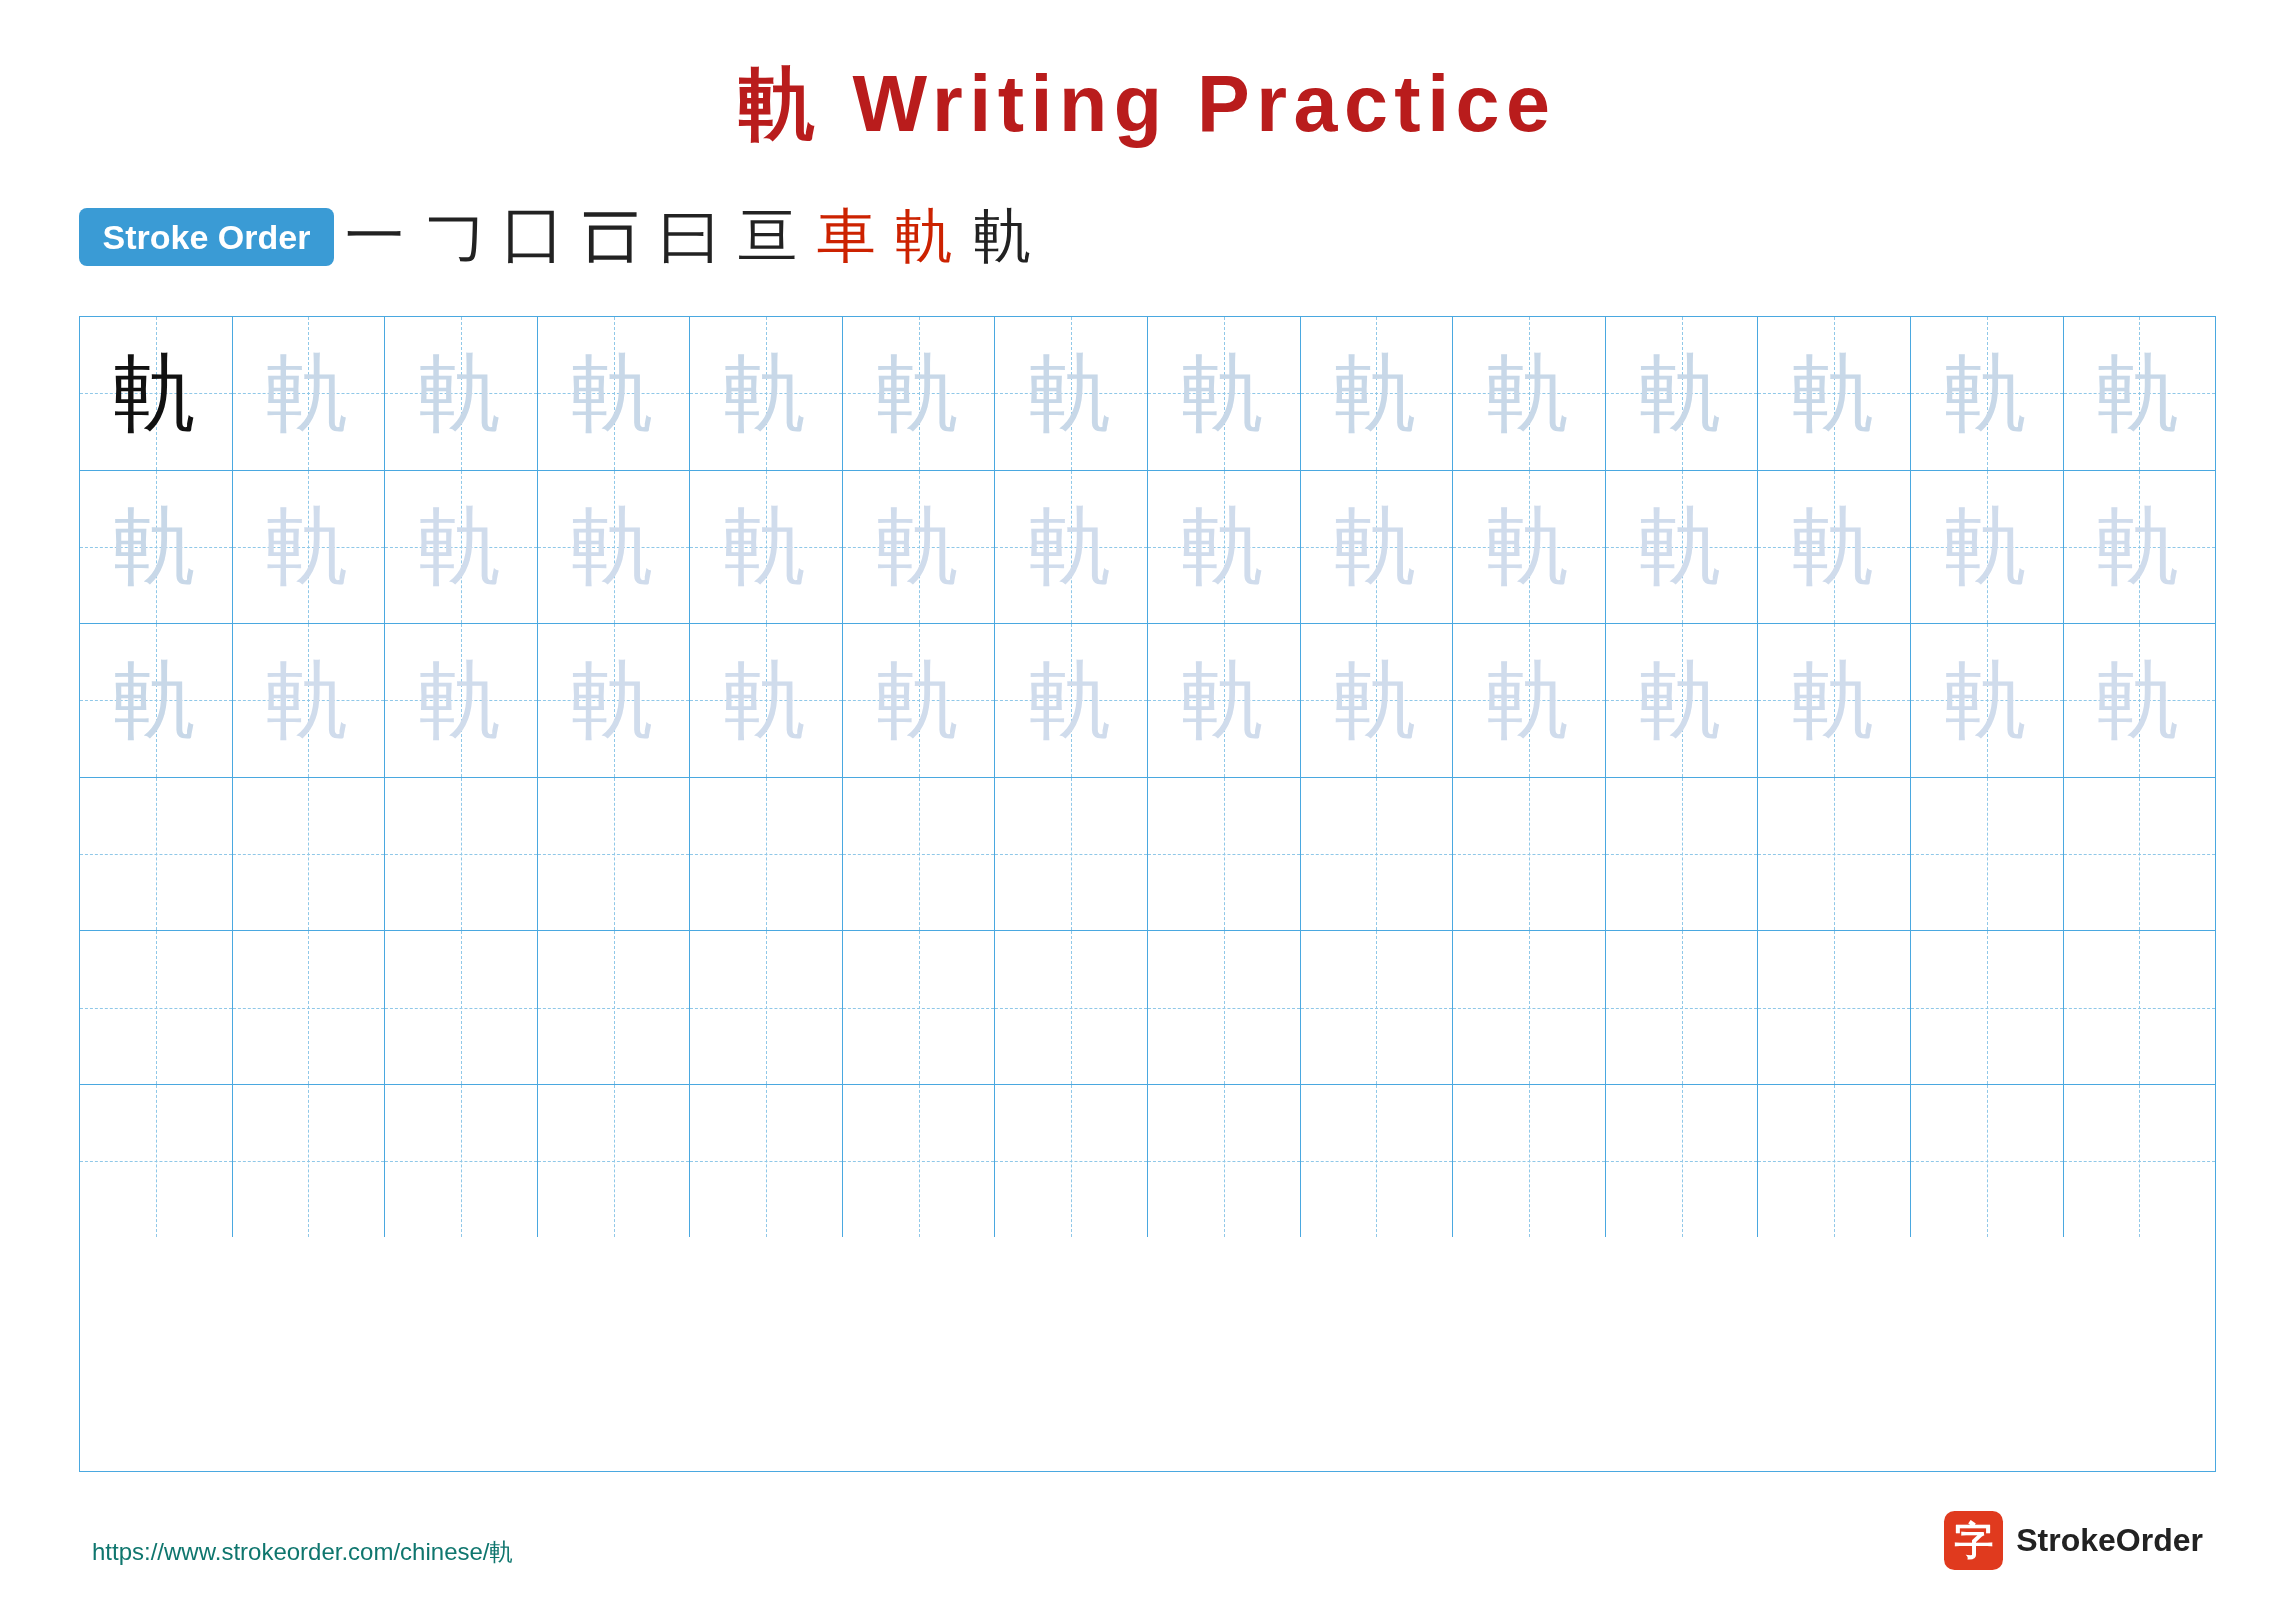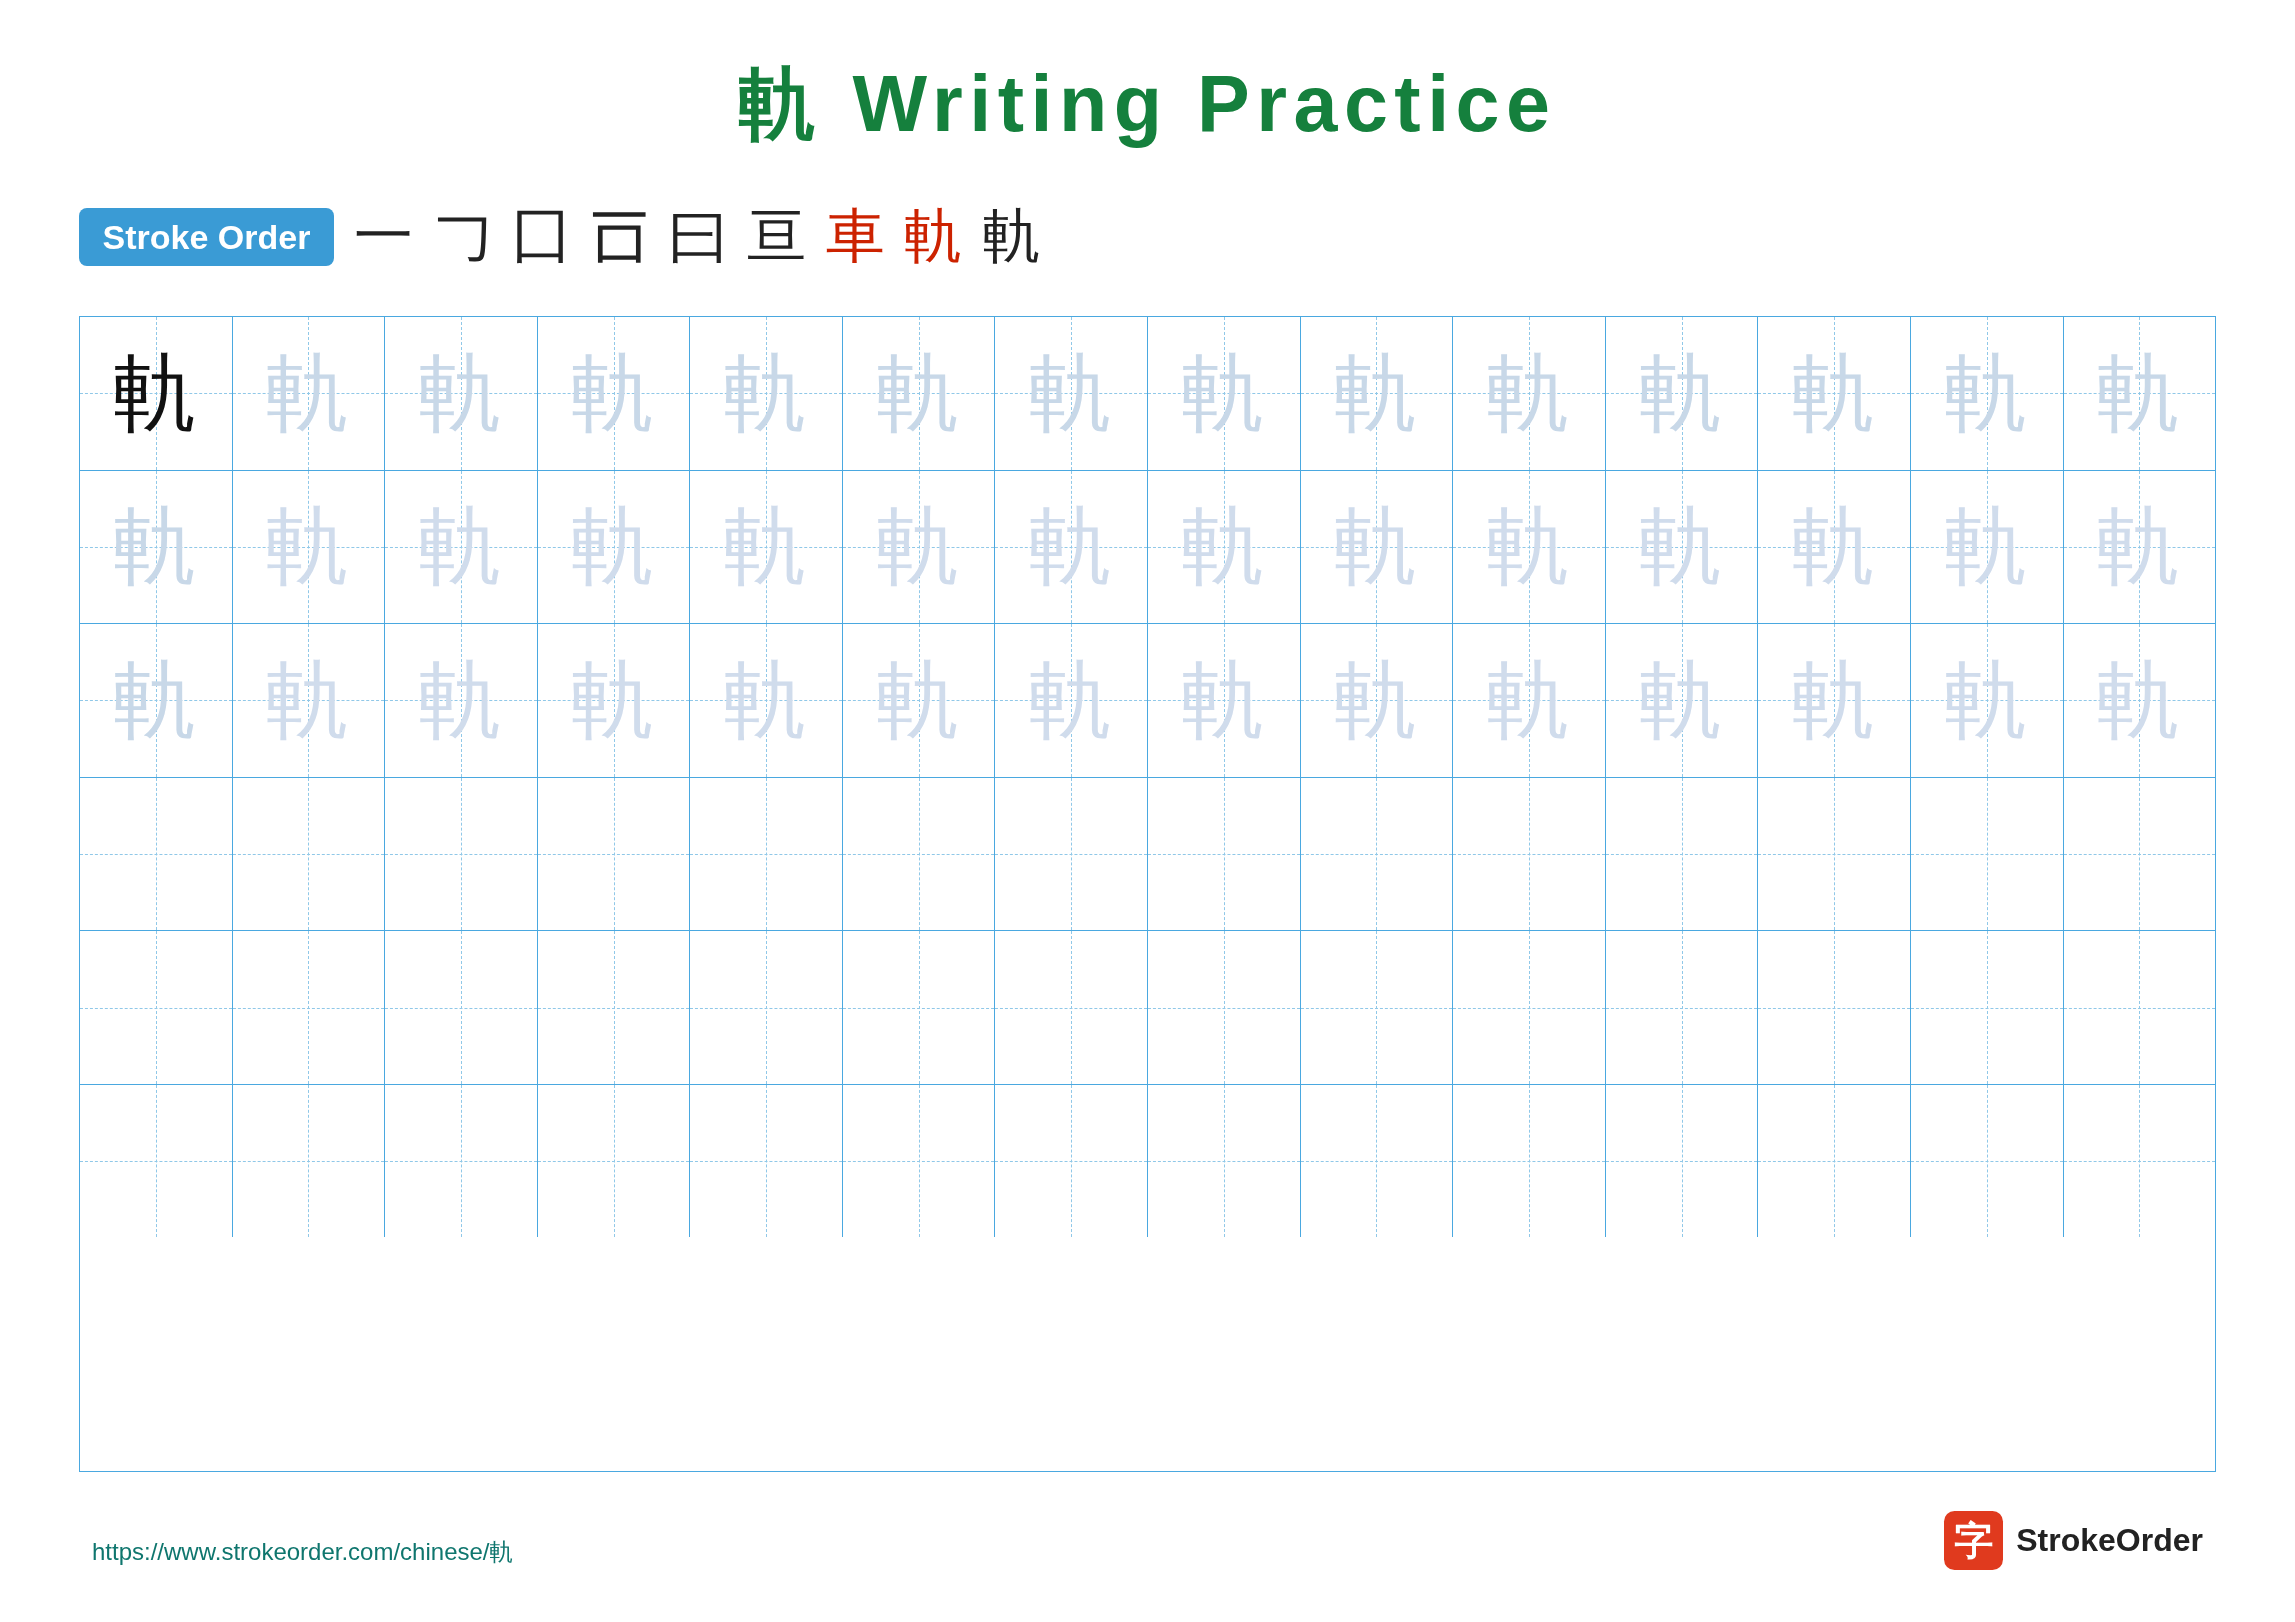--- a/index.html
+++ b/index.html
@@ -18,33 +18,33 @@
       background: #fff;
       position: relative;
       display: flex;
       flex-direction: column;
       align-items: center;
       padding: 52px 79px 52px 79px;
     }
 
     .title {
       font-size: 79px;
-      color: #15803d;
+      color: #b91c1c;
       font-weight: bold;
       margin-bottom: 39px;
       text-align: center;
       letter-spacing: 6.5px;
     }
 
     .stroke-order-row {
       display: flex;
       align-items: center;
       width: 100%;
       margin-bottom: 39px;
-      gap: 20px;
+      gap: 11px;
     }
 
     .stroke-order-badge {
       background: #3a9bd5;
       color: #fff;
       font-size: 34px;
       font-weight: bold;
       padding: 9.2px 23.6px;
       border-radius: 7.9px;
       white-space: nowrap;

